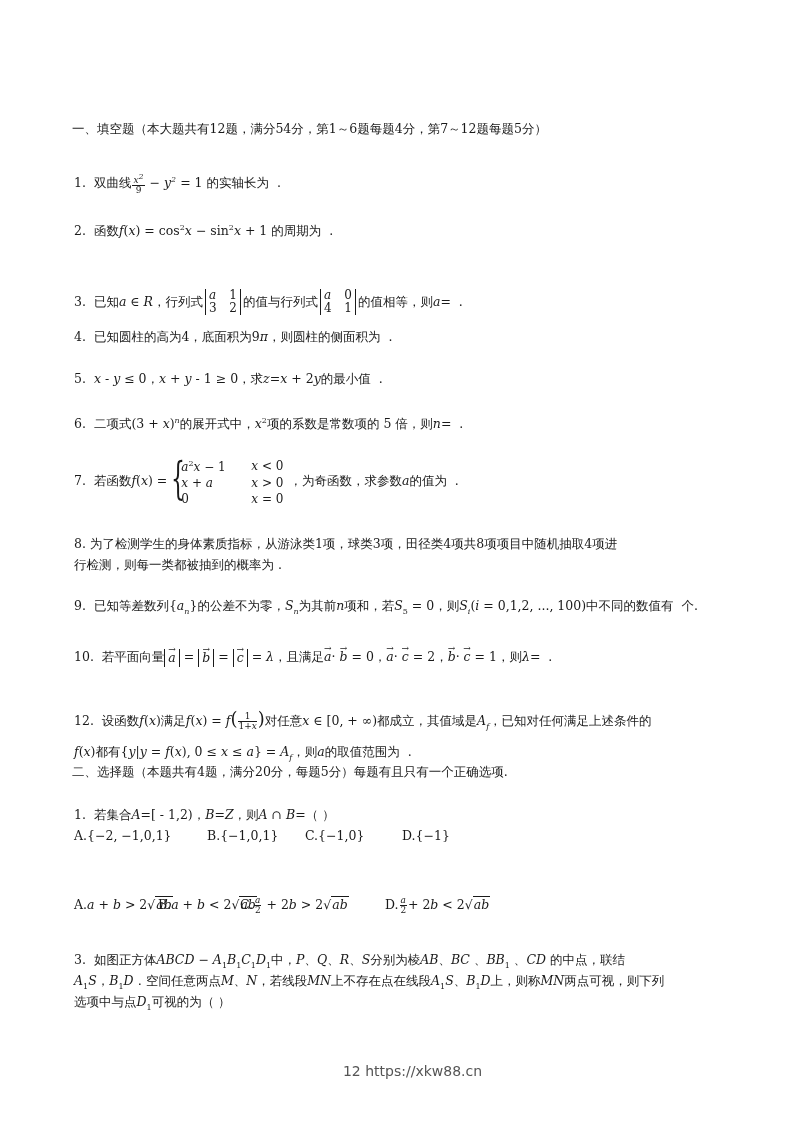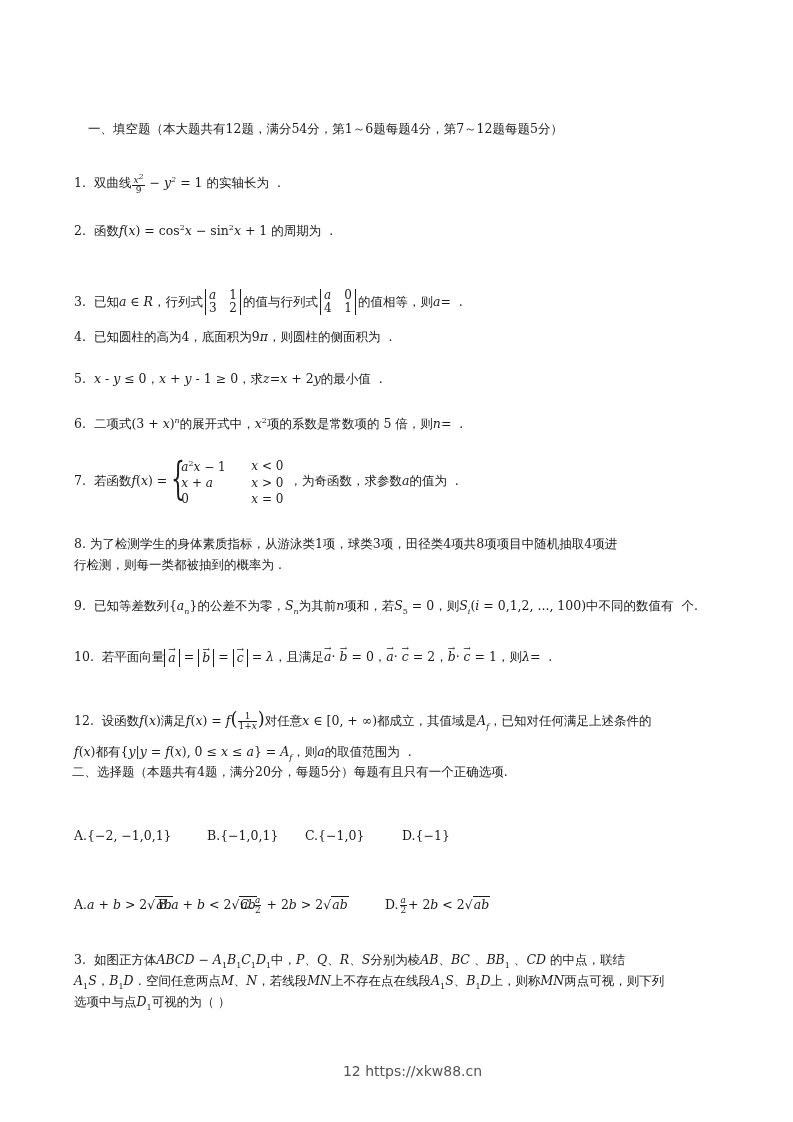--- a/index.html
+++ b/index.html
@@ -32,21 +32,21 @@
   .footer { left: 0; width: 793px; text-align: center; top: 1063px; font-family: "DejaVu Sans", "Liberation Sans", sans-serif; font-size: 14px; color: #555555; padding-left: 16px; }
   .opt { display: inline-block; }
   sup, sub { font-size: 8px; }
 </style>
 </head>
 <body>
 
 <div class="page">
 
 
-  <div class="abs sec" style="top:121px;margin-left:16px;">一、填空题（本大题共有12题，满分54分，第1～6题每题4分，第7～12题每题5分）</div>
+  <div class="abs sec" style="top:121px;">一、填空题（本大题共有12题，满分54分，第1～6题每题4分，第7～12题每题5分）</div>
 
   <div class="abs q" style="top:171px;">
     <span>1.</span>
     <span>&nbsp;双曲线</span><span class="frac m"><span class="num">x<sup>2</sup></span><span class="den mn">9</span></span><span class="m"> − y<sup>2</sup></span><span class="mn"> = 1 </span><span>的实轴长为 &nbsp;.</span>
   </div>
 
   <div class="abs q" style="top:219px;">
     <span>2.</span>
     <span>&nbsp;函数</span><span class="m">f</span><span class="mn">(</span><span class="m">x</span><span class="mn">) = cos<sup>2</sup></span><span class="m">x</span><span class="mn"> − sin<sup>2</sup></span><span class="m">x</span><span class="mn"> + 1 </span><span>的周期为 &nbsp;.</span>
   </div>
@@ -110,20 +110,24 @@
   <div class="abs q" style="top:710px;">
     <span>12.</span>
     <span>&nbsp;设函数</span><span class="m">f</span><span class="mn">(</span><span class="m">x</span><span class="mn">)</span><span>满足</span><span class="m">f</span><span class="mn">(</span><span class="m">x</span><span class="mn">) = </span><span class="m">f</span><span class="mn" style="font-size:18px;">(</span><span class="frac mn"><span class="num">1</span><span class="den">1+<i>x</i></span></span><span class="mn" style="font-size:18px;">)</span><span>对任意</span><span class="m">x</span><span class="mn"> ∈ [0, + ∞)</span><span>都成立，其值域是</span><span class="m">A</span><sub class="m">f</sub><span>，已知对任何满足上述条件的</span>
   </div>
   <div class="abs q" style="top:743px;">
     <span class="m">f</span><span class="mn">(</span><span class="m">x</span><span class="mn">)</span><span>都有</span><span class="mn">{</span><span class="m">y</span><span class="mn">|</span><span class="m">y</span><span class="mn"> = </span><span class="m">f</span><span class="mn">(</span><span class="m">x</span><span class="mn">), 0 ≤ </span><span class="m">x</span><span class="mn"> ≤ </span><span class="m">a</span><span class="mn">} = </span><span class="m">A</span><sub class="m">f</sub><span>，则</span><span class="m">a</span><span>的取值范围为 &nbsp;.</span>
   </div>
 
   <div class="abs sec" style="top:764px;">二、选择题（本题共有4题，满分20分，每题5分）每题有且只有一个正确选项.</div>
 
+  <div class="abs q" style="top:806px;">
+    <span>1.</span>
+    <span>&nbsp;若集合</span><span class="m">A</span><span class="mn">=[ - 1,2)，</span><span class="m">B</span><span class="mn">=</span><span class="m">Z</span><span>，则</span><span class="m">A</span><span class="mn"> ∩ </span><span class="m">B</span><span>=（ ）</span>
+  </div>
   <div class="abs q" style="top:827px;">
     <span class="opt mn" style="width:93px;">A.{−2, −1,0,1}</span><span class="opt mn" style="width:98px;padding-left:40px;">B.{−1,0,1}</span><span class="opt mn" style="width:97px;">C.{−1,0}</span><span class="opt mn">D.{−1}</span>
   </div>
 
   <div class="abs q" style="top:896px;">
     <span class="opt" style="width:84px;"><span class="mn">A.</span><span class="m">a</span><span class="mn"> + </span><span class="m">b</span><span class="mn"> &gt; 2</span><span class="sqrt">√<span class="rad m">ab</span></span></span><span class="opt" style="width:82px;"><span class="mn">B.</span><span class="m">a</span><span class="mn"> + </span><span class="m">b</span><span class="mn"> &lt; 2</span><span class="sqrt">√<span class="rad m">ab</span></span></span><span class="opt" style="width:145px;"><span class="mn">C.</span><span class="frac m"><span class="num">a</span><span class="den mn">2</span></span><span class="mn"> + 2</span><span class="m">b</span><span class="mn"> &gt; 2</span><span class="sqrt">√<span class="rad m">ab</span></span></span><span class="opt"><span class="mn">D.</span><span class="frac m"><span class="num">a</span><span class="den mn">2</span></span><span class="mn">+ 2</span><span class="m">b</span><span class="mn"> &lt; 2</span><span class="sqrt">√<span class="rad m">ab</span></span></span>
   </div>
 
   <div class="abs q" style="top:951px;">
     <span>3.</span>

